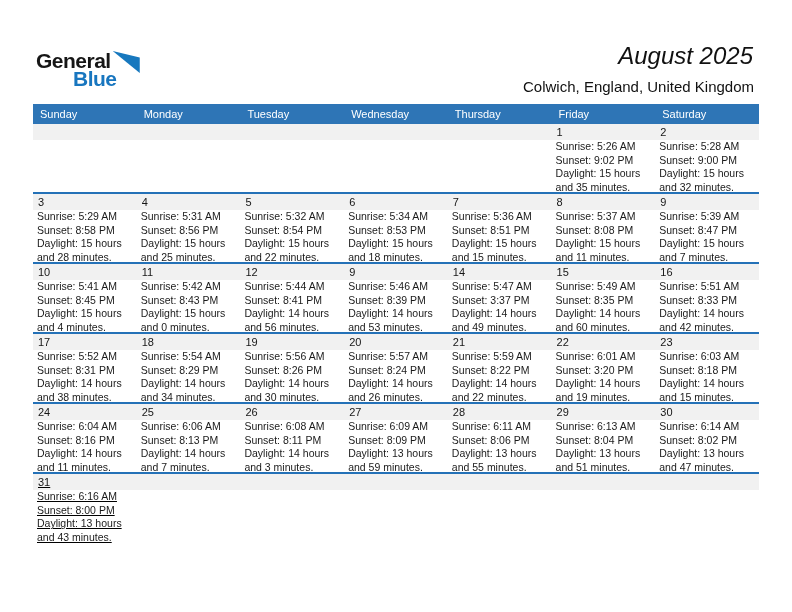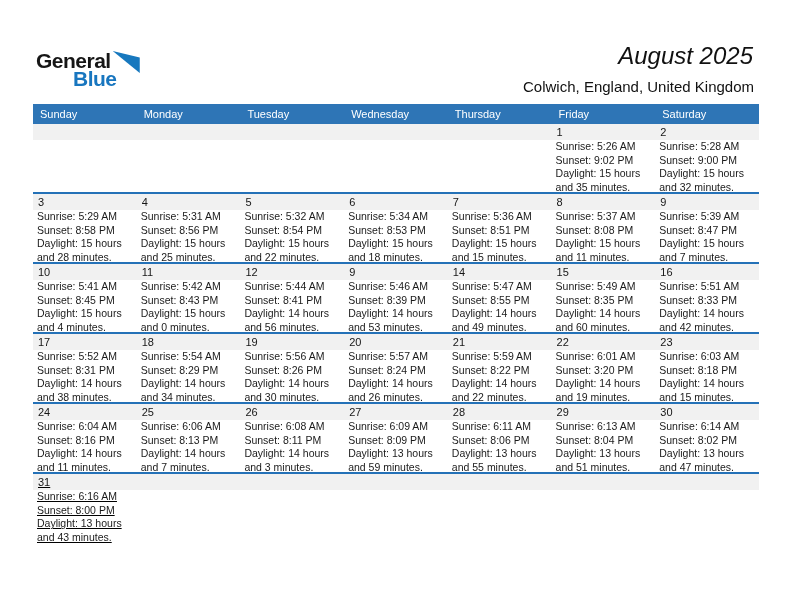--- a/index.html
+++ b/index.html
@@ -182,21 +182,21 @@
           <div class="cell">
             <div class="day-band">9</div>
             <div class="detail-line">Sunrise: 5:46 AM</div>
             <div class="detail-line">Sunset: 8:39 PM</div>
             <div class="detail-line">Daylight: 14 hours</div>
             <div class="detail-line">and 53 minutes.</div>
           </div>
           <div class="cell">
             <div class="day-band">14</div>
             <div class="detail-line">Sunrise: 5:47 AM</div>
-            <div class="detail-line">Sunset: 8:55 PM</div>
+            <div class="detail-line">Sunset: 3:37 PM</div>
             <div class="detail-line">Daylight: 14 hours</div>
             <div class="detail-line">and 49 minutes.</div>
           </div>
           <div class="cell">
             <div class="day-band">15</div>
             <div class="detail-line">Sunrise: 5:49 AM</div>
             <div class="detail-line">Sunset: 8:35 PM</div>
             <div class="detail-line">Daylight: 14 hours</div>
             <div class="detail-line">and 60 minutes.</div>
           </div>

